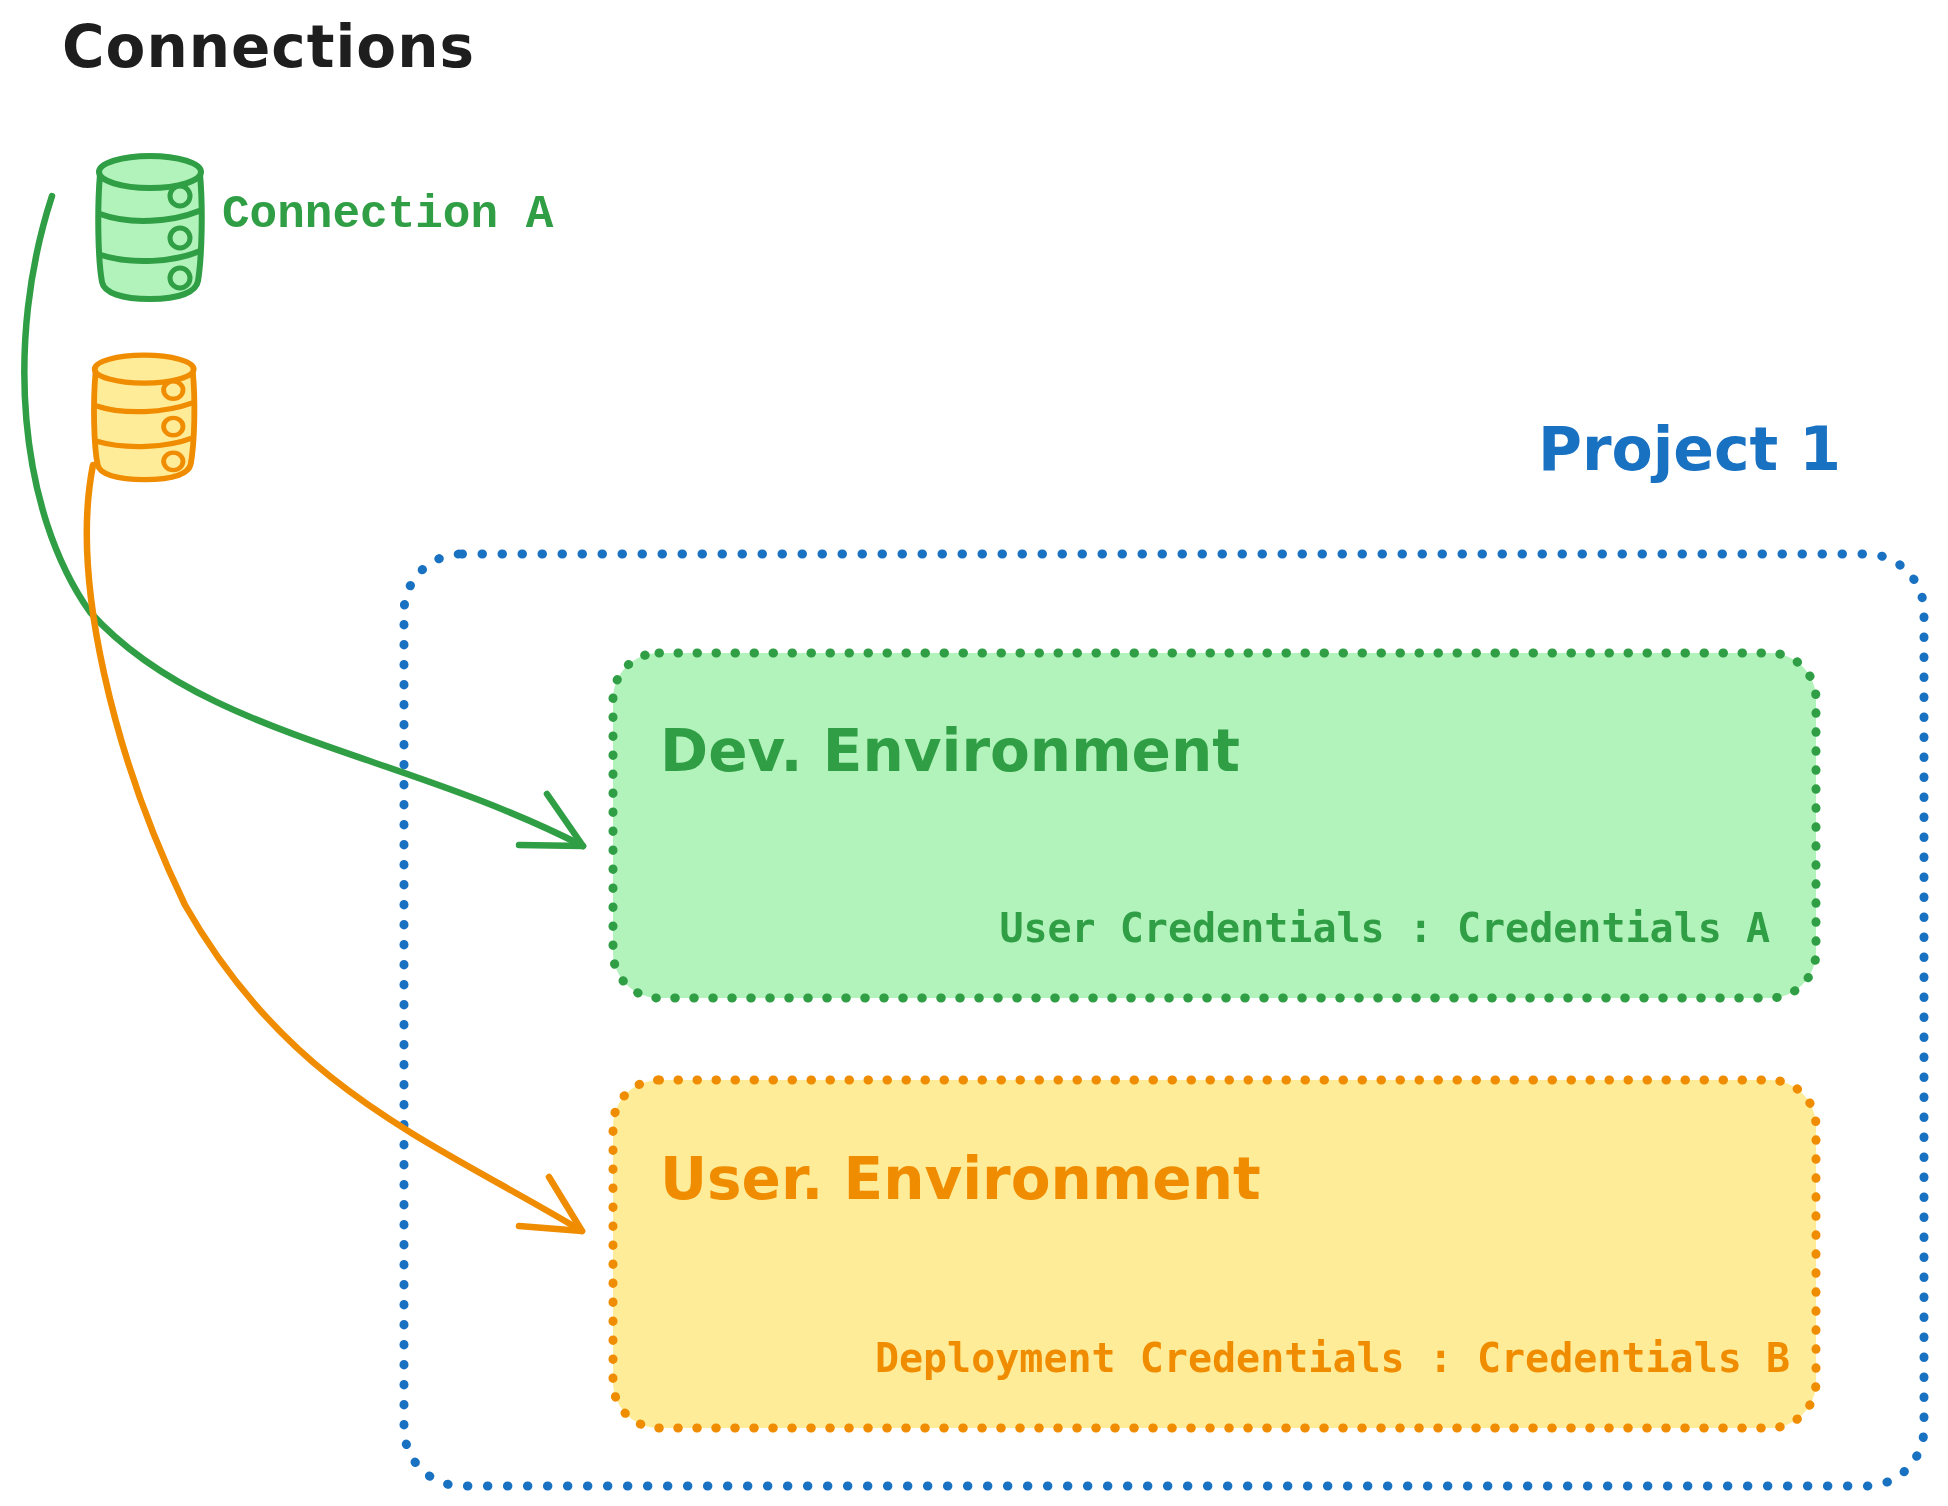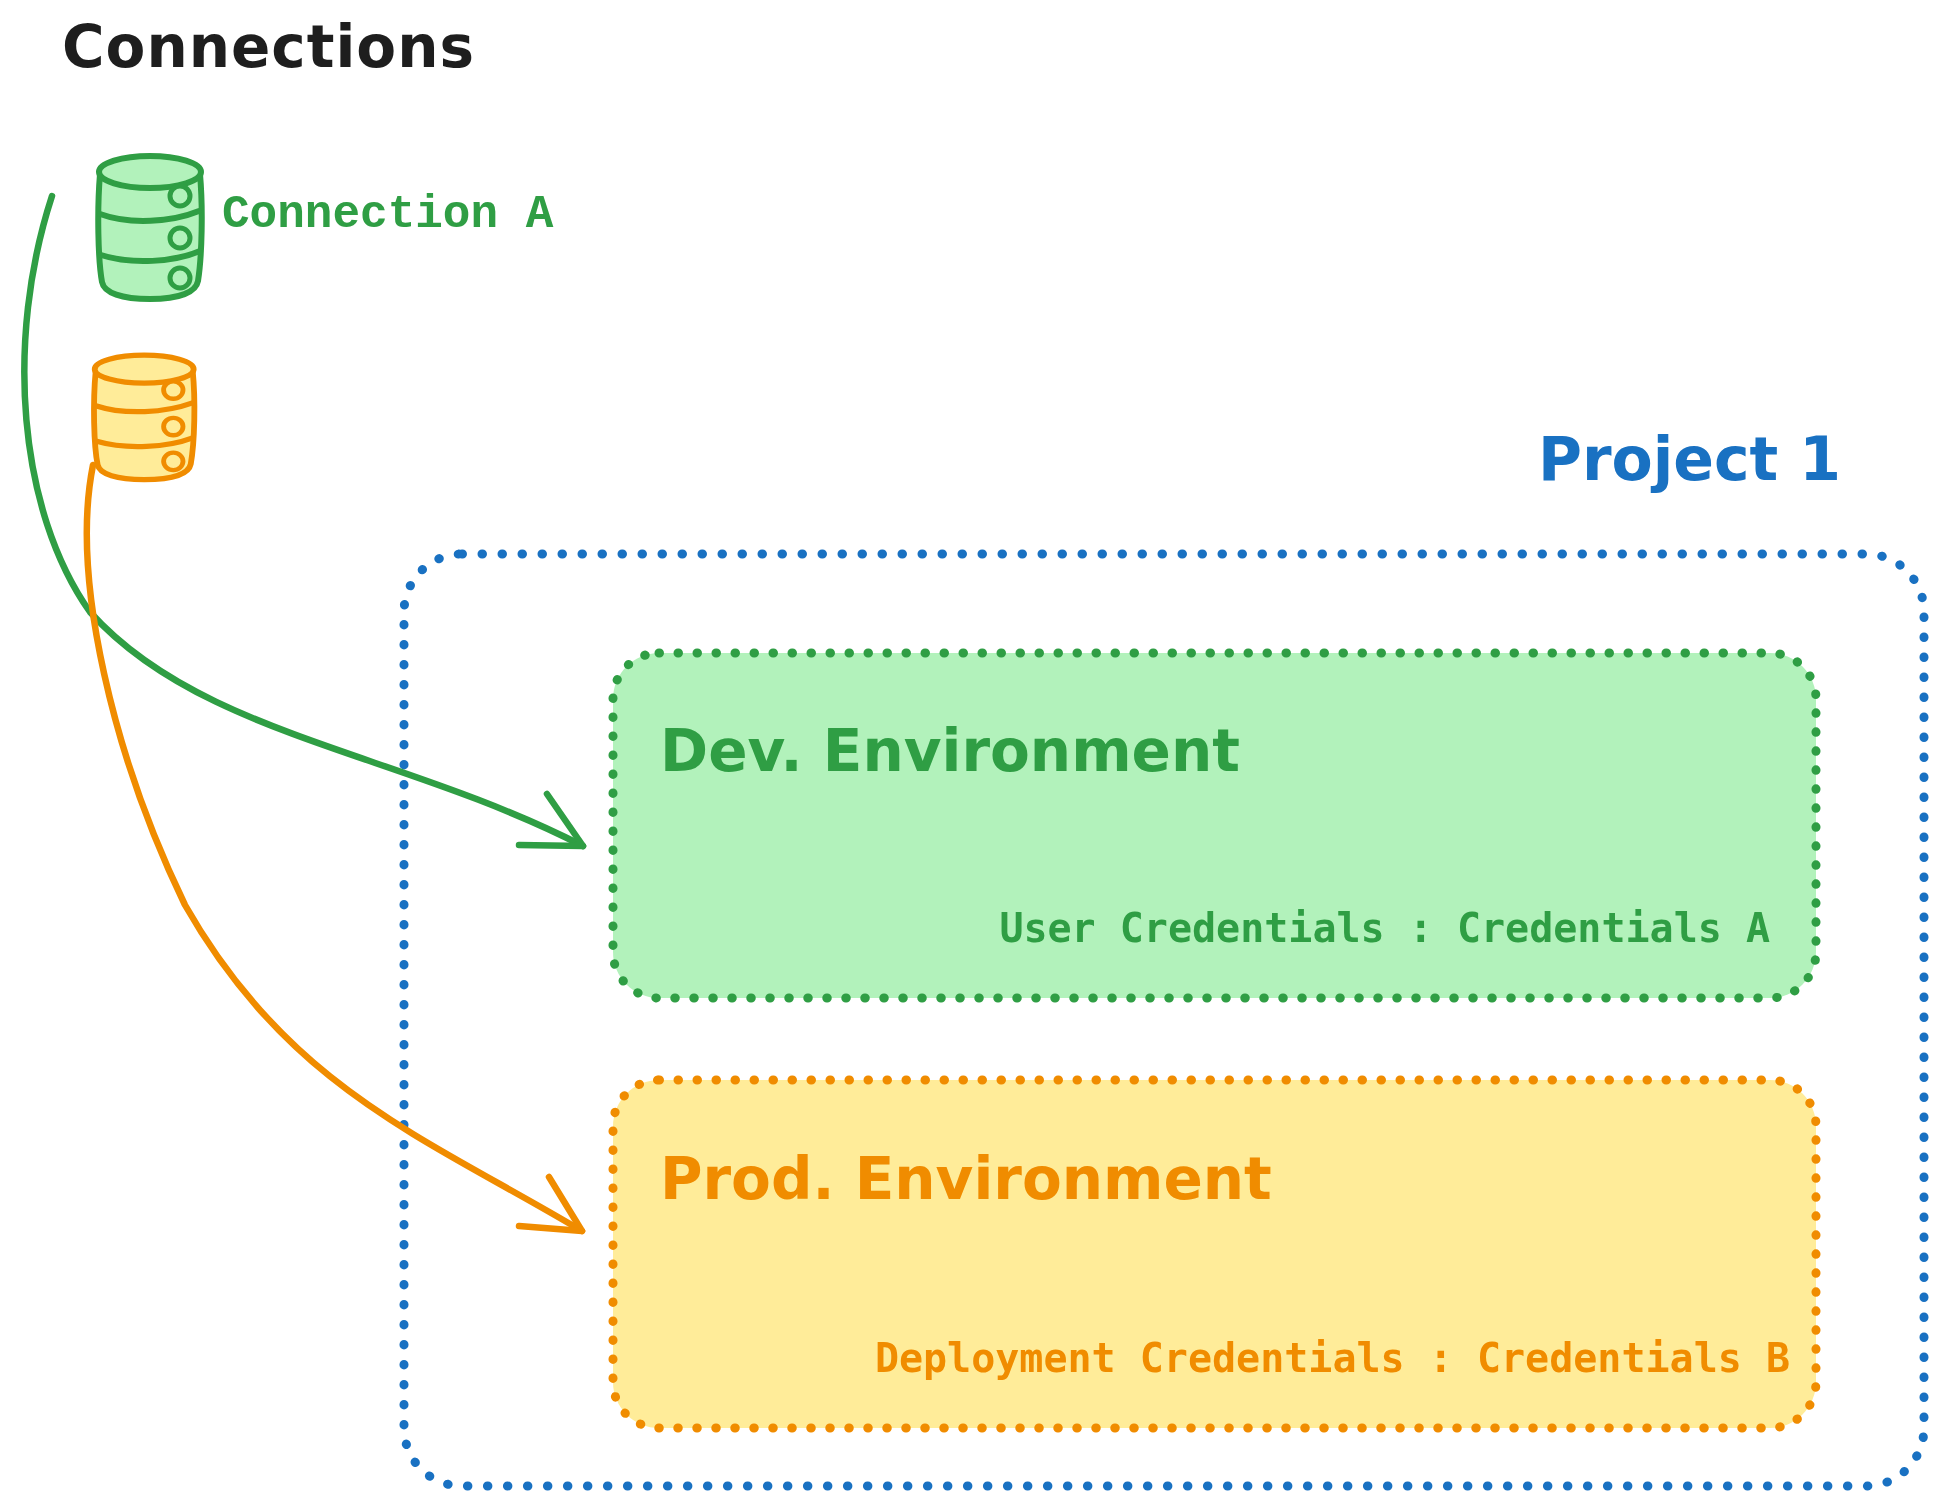--- a/index.html
+++ b/index.html
@@ -31,21 +31,21 @@
   .page-title {
     left: 62px; top: 16px;
     font-size: 58px;
     color: #1e1e1e;
     letter-spacing: 1px;
   }
   .conn-label { font-size: 46px; }
   .conn-a { left: 222px; top: 190px; color: #2f9e44; font-family: Liberation Mono, monospace; }
   .conn-b { left: 222px; top: 392px; color: #f08c00; }
   .project-title {
-    left: 1538px; top: 426px;
+    left: 1538px; top: 416px;
     font-size: 60px;
     color: #1971c2;
   }
   .env-title { font-size: 58px; margin-top: 32px; }
   .env-title.dev  { left: 660px; top: 688px;  color: #2f9e44; }
   .env-title.prod { left: 660px; top: 1116px; color: #f08c00; }
   .env-cred {
     font-family: "DejaVu Sans Mono", monospace;
     font-weight: bold;
     font-size: 40px;
@@ -113,17 +113,17 @@
 
   <div class="txt conn-label conn-a">Connection A</div>
 
 
   <div class="txt project-title">Project 1</div>
 
   <div class="txt env-title dev">Dev. Environment</div>
 
   <div class="txt env-cred dev">User Credentials : Credentials A</div>
 
-  <div class="txt env-title prod">Prod. Environment</div>
+  <div class="txt env-title prod">User. Environment</div>
 
   <div class="txt env-cred prod">Deployment Credentials : Credentials B</div>
 
 </div>
 
 </body></html>

